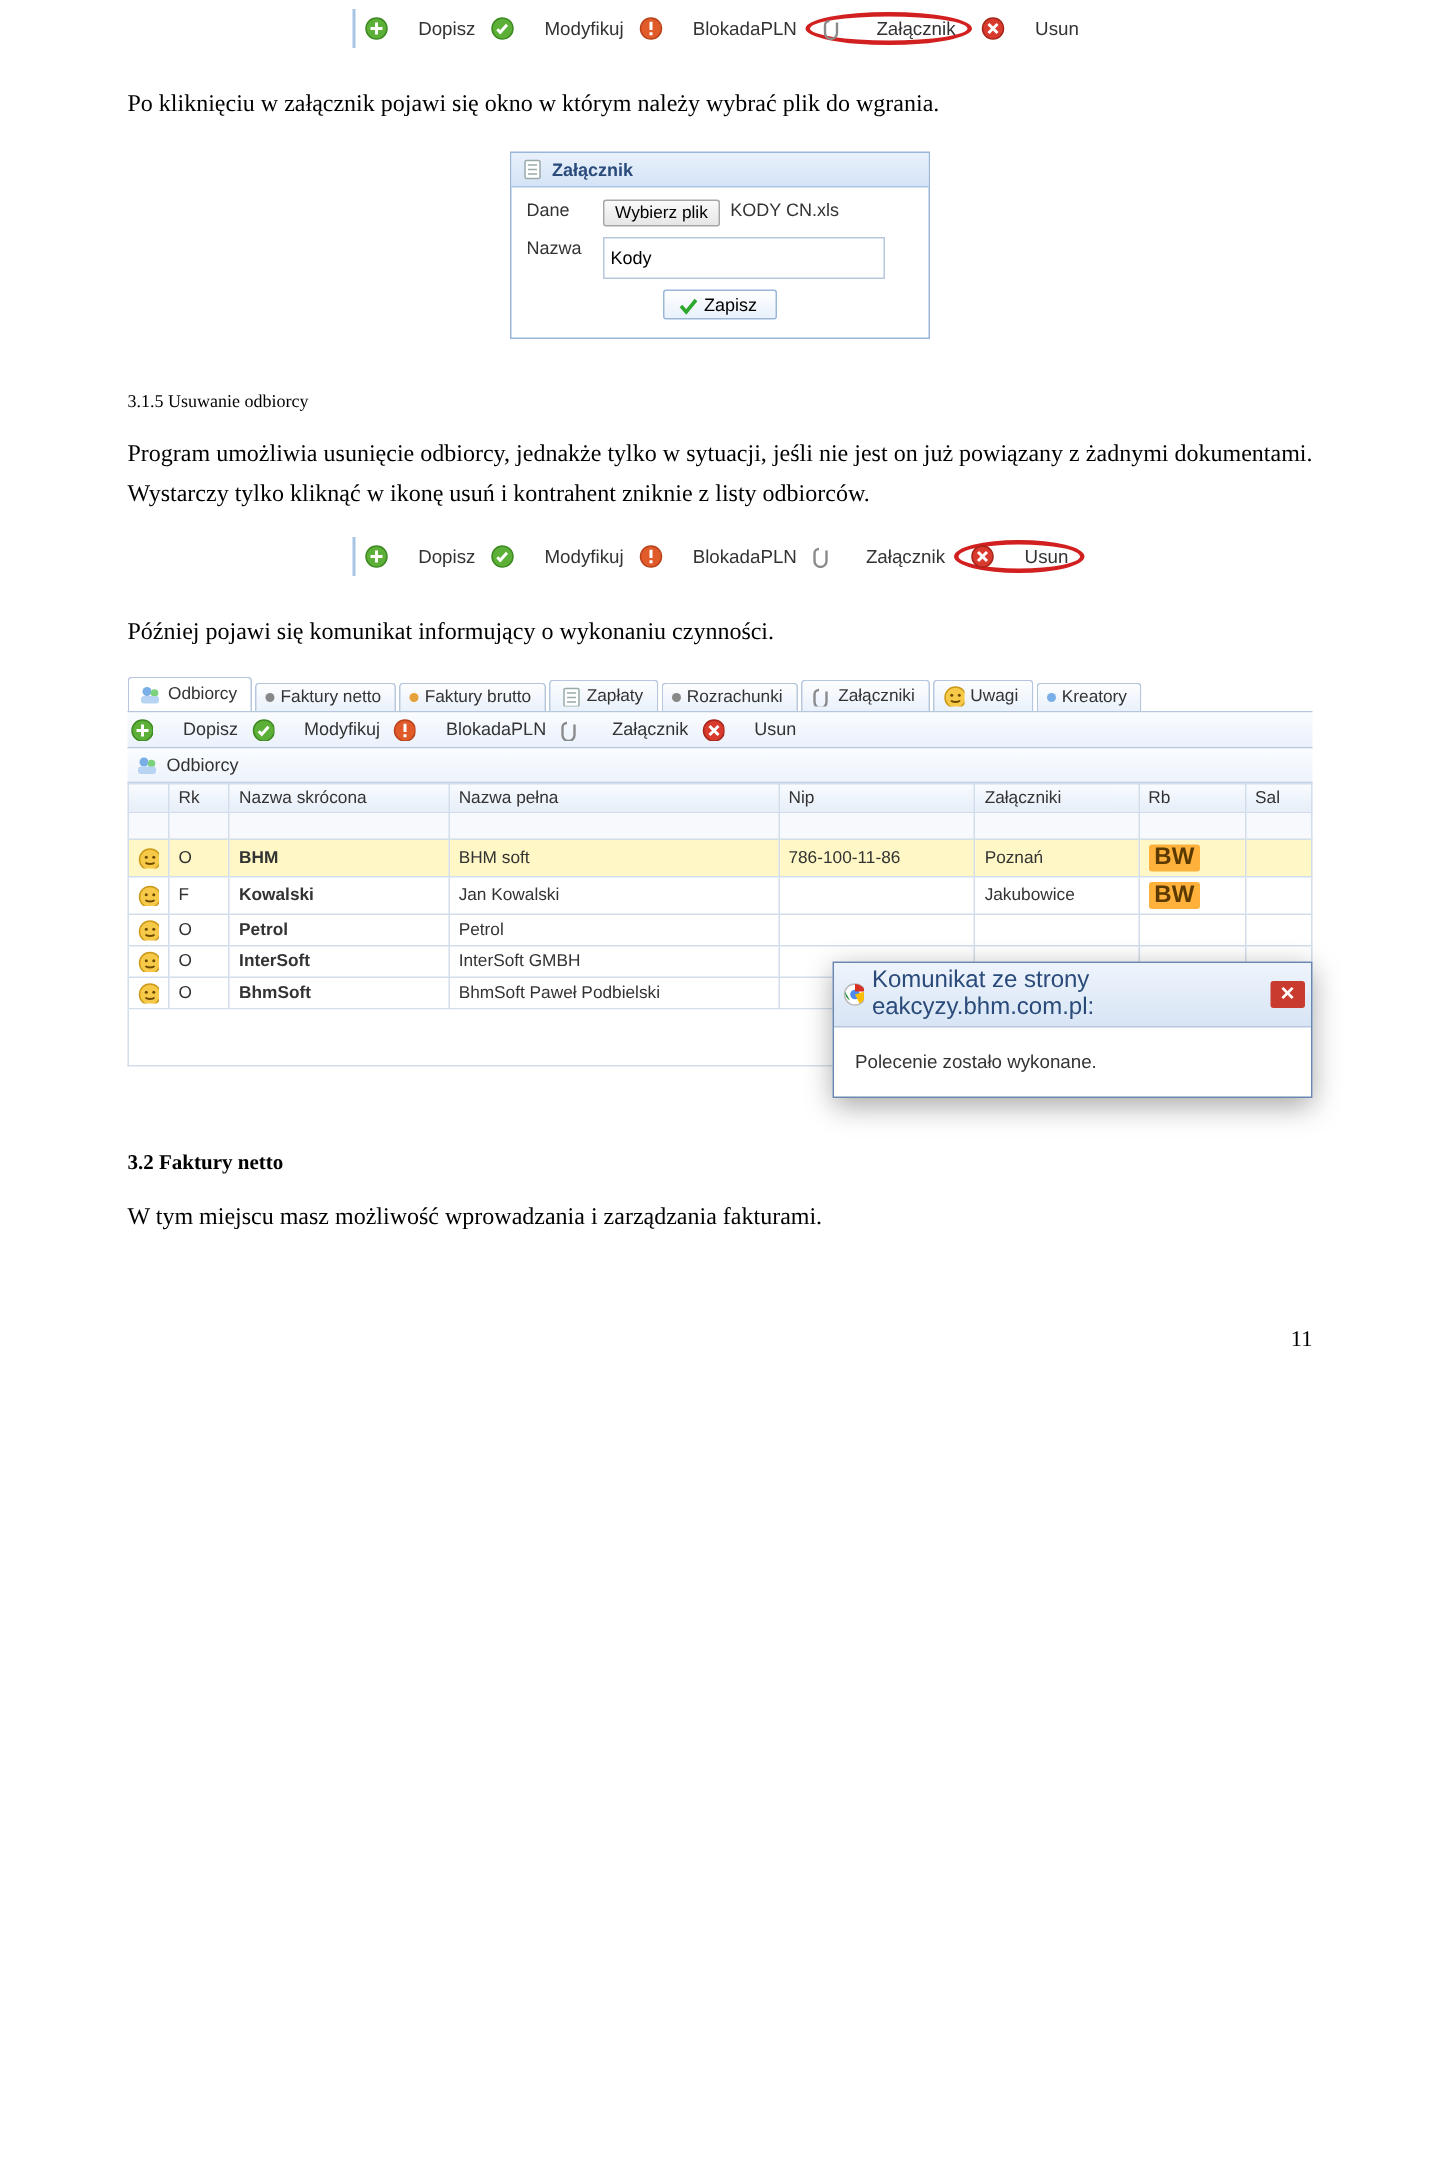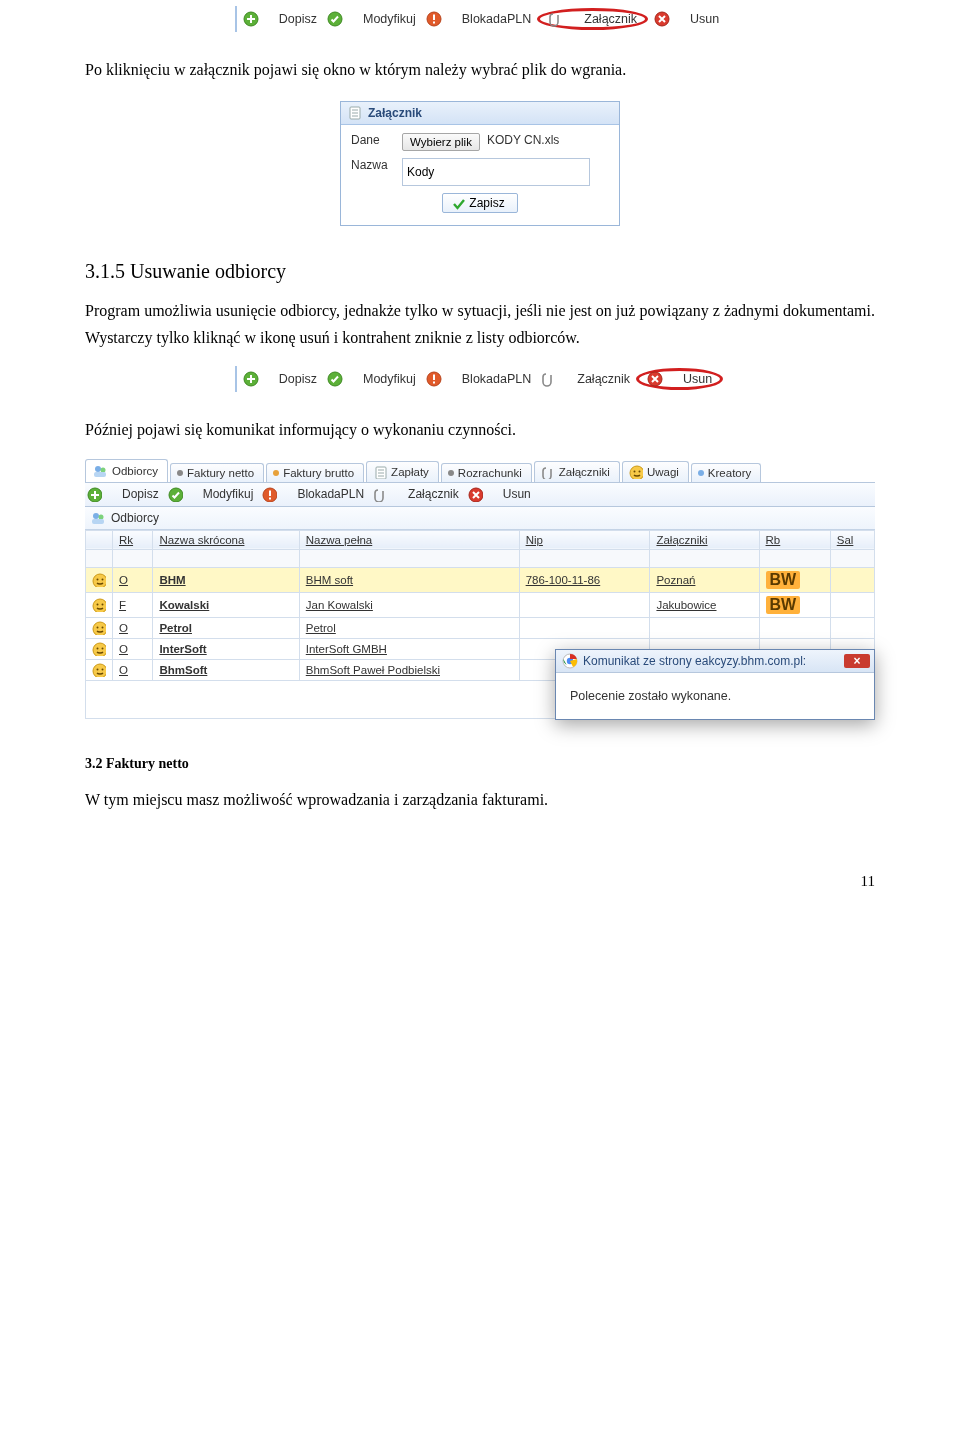--- a/index.html
+++ b/index.html
@@ -5,21 +5,21 @@
   * { box-sizing: border-box; margin: 0; padding: 0; }
   body {
     font-family: "Times New Roman", serif;
     font-size: 16px;
     color: #000;
     background: #fff;
     width: 960px;
     padding: 0 85px 30px 85px;
   }
   .body-text { font-size: 16px; line-height: 1.7; text-align: justify; margin: 14px 0; }
-  .section-head { font-size: 20px; margin: 24px 0 10px 0; }
+  .section-head { font-size: 12px; margin: 24px 0 10px 0; }
   .subsection-head { font-size: 14px; margin: 36px 0 10px 0; font-weight: bold; }
 
   
   .toolbar-wrap { display:flex; justify-content:center; margin: 6px 0 24px 0; }
   .toolbar {
     display:flex; align-items:center; background:#fff;
     border-left: 2px solid #a8c4e6; padding: 4px 6px; gap: 10px;
     font-family: Tahoma, Arial, sans-serif; font-size: 12.5px; color:#333;
   }
   .tb-item { display:flex; align-items:center; gap:20px; cursor:pointer; }
@@ -76,21 +76,21 @@
   .actions-row {
     display:flex; align-items:center; gap:9px; padding:4px 4px 4px 2px;
     background: linear-gradient(#fafcff,#eaf1fb); border-bottom:1px solid #b6c7dd;
     font-size:12px;
   }
   .panel-title {
     display:flex; align-items:center; gap:5px; padding:3px 5px;
     background: linear-gradient(#fafcff,#eef4fc); border-bottom:1px solid #c4d3e6;
     font-size:12px;
   }
-  table.grid { width:100%; border-collapse:collapse; font-size:11.5px;text-decoration:underline; }
+  table.grid { width:100%; border-collapse:collapse; font-size:11.5px; }
   table.grid th, table.grid td {
     border:1px solid #d3deec; padding:3px 6px; text-align:left; white-space:nowrap;
   }
   table.grid th {
     background: linear-gradient(#fafcff,#e6eef9); font-weight:normal; color:#333;
   }
   table.grid tr.filter td { background:#f7f9fc; height:18px; }
   table.grid tr.sel td { background:#fff8c6; }
   .bw-badge {
     display:inline-block; background:#ffb13b; color:#5a3a00; font-weight:bold;
@@ -99,21 +99,21 @@
 
   
   .alert-box {
     position:relative; width:320px;
     border:1px solid #6a87b1; background:#fff;
     box-shadow:0 5px 18px rgba(0,0,0,.35);
     margin-top:-70px; margin-left:auto; margin-right:0;
   }
   .alert-title {
     background: linear-gradient(#eef4fc,#d8e5f5); border-bottom:1px solid #b6c7dd;
-    display:flex; align-items:center; padding:3px 4px 3px 6px; font-size:12px; color:#2a4b7a;
+    display:flex; align-items:center; padding:3px 4px 3px 6px; font-size:16px; color:#2a4b7a;
   }
   .alert-title .x {
     margin-left:auto; background:#c93b2f; color:#fff; width:26px; text-align:center;
     border-radius:2px; cursor:pointer; font-weight:bold;
   }
   .alert-body { padding:16px 14px; font-size:12.5px; }
   .alert-foot { display:flex; justify-content:flex-end; padding:4px 8px 8px 8px; }
   .ok-btn {
     border:1px solid #9a9a9a; background:linear-gradient(#fdfdfd,#e7e7e7);
     padding:2px 22px; border-radius:2px; cursor:pointer; font-size:12px;

